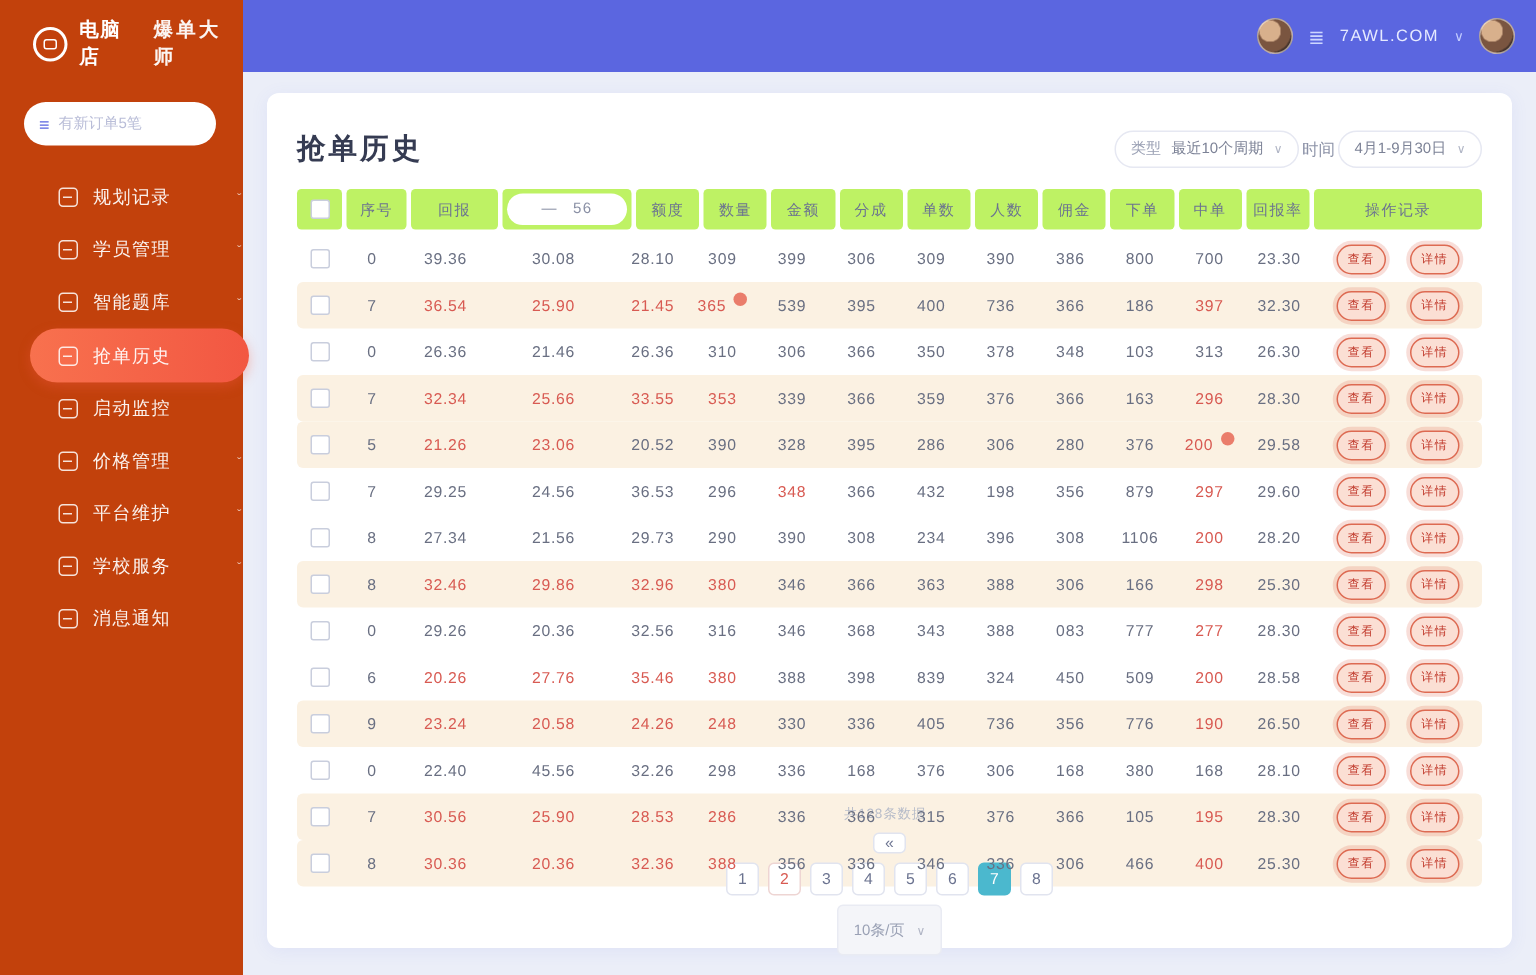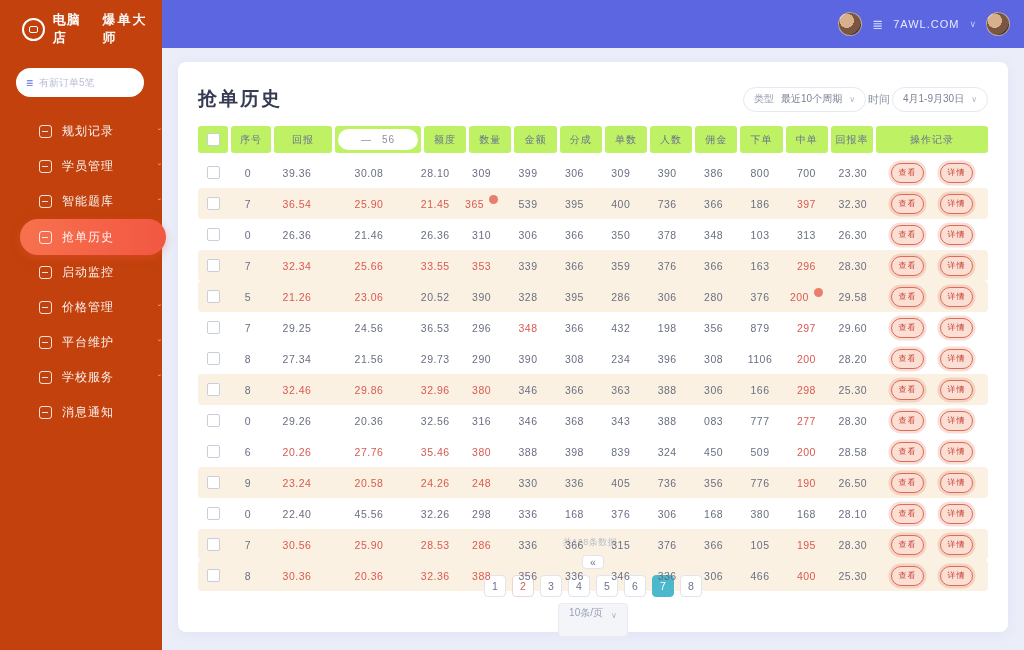--- a/index.html
+++ b/index.html
@@ -77,21 +77,21 @@
      display:flex; align-items:center; justify-content:center; letter-spacing:1px; cursor:pointer; }
 
   
   .pager { display:flex; align-items:center; justify-content:flex-end; gap:6px; height:44px; margin-top:2px;flex-direction:column; }
   .pg-total { color:#b7bcc9; font-size:9px; margin-right:6px; letter-spacing:.5px; }
   .pg-box { width:22px; height:22px; background:#fff; border:1px solid #e1e4ef; border-radius:4px;
      font-size:10.5px; color:#6b7390; display:flex; align-items:center; justify-content:center; cursor:pointer; }
   .pg-box.red { color:#d85a52; border-color:#eed5d3; }
   .pg-box.active { background:#4bb8ce; border-color:#4bb8ce; color:#fff; }
   .pg-size { height:24px; background:#f4f5f9; border:1px solid #e9ebf3; border-radius:4px; color:#9aa1b5;
-     font-size:10px; display:flex; align-items:flex-end; gap:8px; padding:16px 10px; cursor:pointer; }
+     font-size:10px; display:flex; align-items:center; gap:8px; padding:16px 10px; cursor:pointer; }
   .pg-size .fc { font-size:8px; color:#b0b5c5; }
 </style>
 </head>
 <body>
 
 <div class="topbar">
   <div class="tb-right">
     <div class="avatar"></div>
     <span class="tb-ic">≣</span>
     <span class="tb-user">7AWL.COM</span>

